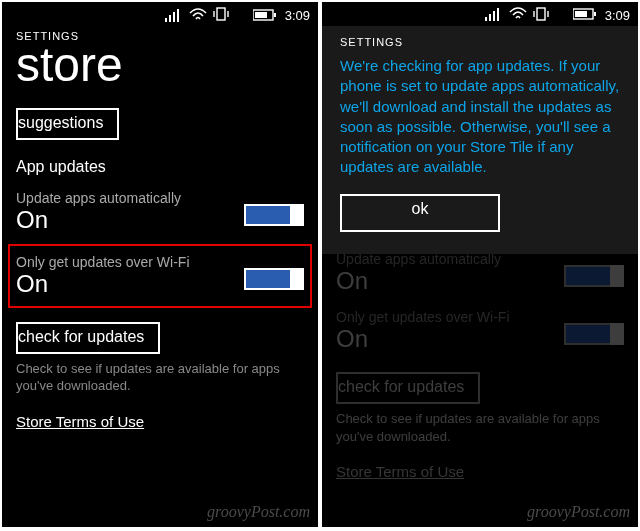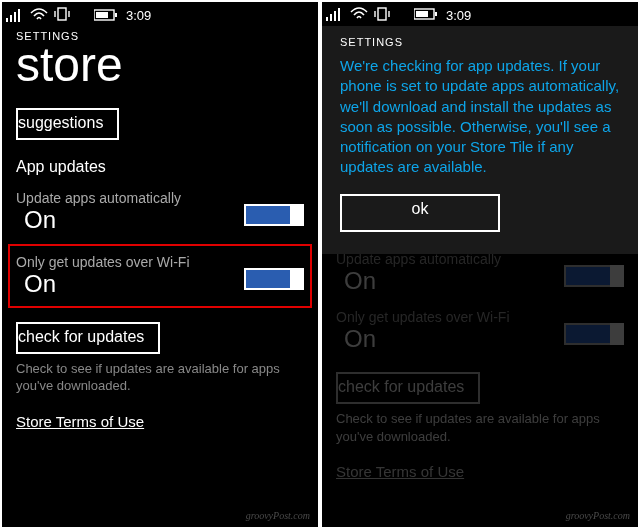--- a/index.html
+++ b/index.html
@@ -18,21 +18,21 @@
     height: 525px;
     background: #000;
     color: #fff;
     position: relative;
     overflow: hidden;
   }
   .statusbar {
     height: 24px;
     display: flex;
     align-items: center;
-    justify-content: flex-start;
+    justify-content: flex-end;
     padding: 2px 8px 0 4px;
     font-size: 13px;
     gap: 24px;
   }
   .status-left { display: flex; align-items: center; gap: 6px; }
   .status-right { display: flex; align-items: center; gap: 8px; }
   .signal-icon, .wifi-icon, .battery-icon { margin-top: 2px; }
 
   .content { padding: 4px 14px 0 14px; }
   .header-small {
@@ -72,21 +72,20 @@
   .setting-row { position: relative; padding: 4px 0 10px 0; }
   .setting-label {
     font-size: 14px;
     color: #aaa;
     font-weight: 400;
   }
   .setting-value {
     font-size: 24px;
     font-weight: 300;
     line-height: 1.15;
-    margin-left: 8px;
   }
   .toggle {
     position: absolute;
     right: 0;
     top: 18px;
     width: 60px;
     height: 22px;
     border: 2px solid #fff;
     background: #000;
     cursor: pointer;
@@ -113,21 +112,21 @@
     text-decoration: underline;
     font-size: 15px;
     margin-top: 18px;
     display: inline-block;
     cursor: pointer;
   }
   .watermark {
     position: absolute;
     right: 8px;
     bottom: 6px;
-    font-size: 10px;
+    font-size: 16px;
     color: #4a4a4a;
     font-family: Georgia, serif;
     font-style: italic;
   }
   
   .dimmed { opacity: 0.45; }
   .dimmed .btn { border-color: #666; color: #888; }
   .dimmed .setting-label { color: #555; }
   .dimmed .setting-value { color: #888; }
   .dimmed .toggle { border-color: #666; }

